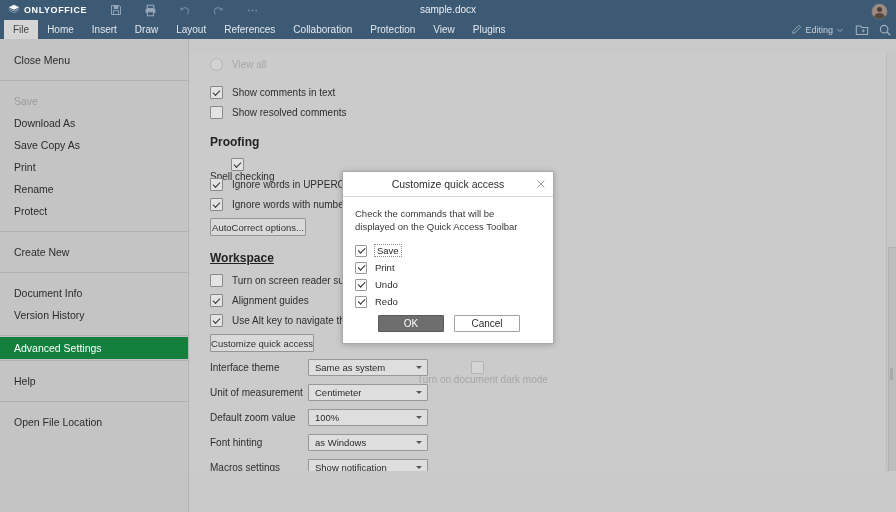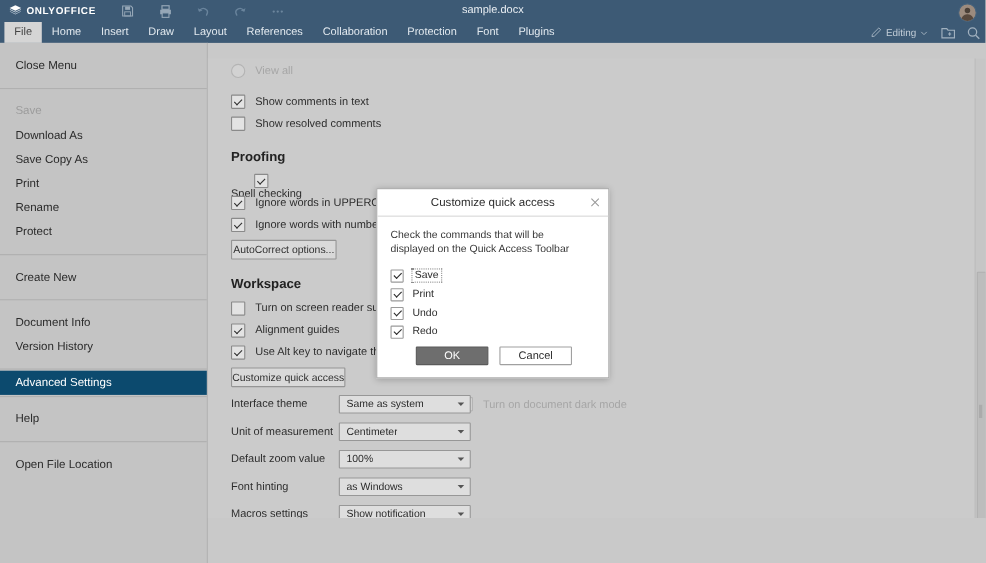--- a/index.html
+++ b/index.html
@@ -106,21 +106,21 @@
     background: #c4c4c4;
     border-right: 1px solid #b3b3b3;
   }
   .mi {
     height: 22px; line-height: 22px;
     padding-left: 14px;
     font-size: 10.5px; color: #2b2b2b;
     white-space: nowrap;
   }
   .mi.disabled { color: #9c9c9c; }
-  .mi.selected { background: #0c4a6e; color: #ffffff; }
+  .mi.selected { background: #15803d; color: #ffffff; }
   .msep {
     height: 1px; background: #b0b0b0;
     margin: 0;
   }
 
   
   .main {
     position: absolute; left: 189px; top: 53px;
     width: 707px; height: 418px;
     background: #cbcbcb;
@@ -200,22 +200,23 @@
     margin-top: -2px;
     width: 0; height: 0;
     border-left: 3.2px solid transparent;
     border-right: 3.2px solid transparent;
     border-top: 3.6px solid #555555;
   }
   .sel-val { white-space: nowrap; overflow: hidden; }
 
   .darkmode-row {
     position: absolute;
-    display: flex; align-items: flex-end;
+    display: flex; align-items: center;
     font-size: 10px;
+    flex-direction: column;
   }
 
   .apply-bar {
     position: absolute; left: 0; top: 441px;
     width: 707px; height: 32px;
     border-top: 1px solid #b6b6b6;
     background: #cbcbcb;
   }
   .apply-btn {
     position: absolute; left: 21px; top: 7px;
@@ -386,21 +387,21 @@
   <div class="tabbar">
     <div class="tabs">
       <div class="tab active">File</div>
       <div class="tab">Home</div>
       <div class="tab">Insert</div>
       <div class="tab">Draw</div>
       <div class="tab">Layout</div>
       <div class="tab">References</div>
       <div class="tab">Collaboration</div>
       <div class="tab">Protection</div>
-      <div class="tab">Font</div>
+      <div class="tab">View</div>
       <div class="tab">Plugins</div>
     </div>
 
     <div class="rightctl">
       <div class="editing-pill">
         <svg class="ic" width="11" height="11" viewBox="0 0 16 16">
             <path d="M11.5 2 L14 4.5 L5.5 13 L2.5 13.5 L3 10.5 Z" fill="none" stroke="#c3ced8" stroke-width="1.3"></path>
           </svg>
         <span>Editing</span>
         <svg class="ic" width="8" height="8" viewBox="0 0 16 16">
@@ -483,21 +484,21 @@
         <span>Ignore words in UPPERCASE</span>
       </div>
 
       <div class="row-opt" style="left:21px; top:145px;">
         <span class="cbx checked"></span>
         <span>Ignore words with numbers</span>
       </div>
 
       <div class="btn-std" style="left:21px; top:165px; width:94px; height:16px;">AutoCorrect options...</div>
 
-      <div class="sec-title" style="left:21px; top:198px;">Workspace</div>
+      <div class="sec-title" style="left:21px; top:198px;text-decoration:underline;">Workspace</div>
 
       <div class="row-opt" style="left:21px; top:221px;">
         <span class="cbx"></span>
         <span>Turn on screen reader support</span>
       </div>
 
       <div class="row-opt" style="left:21px; top:241px;">
         <span class="cbx checked"></span>
         <span>Alignment guides</span>
       </div>

